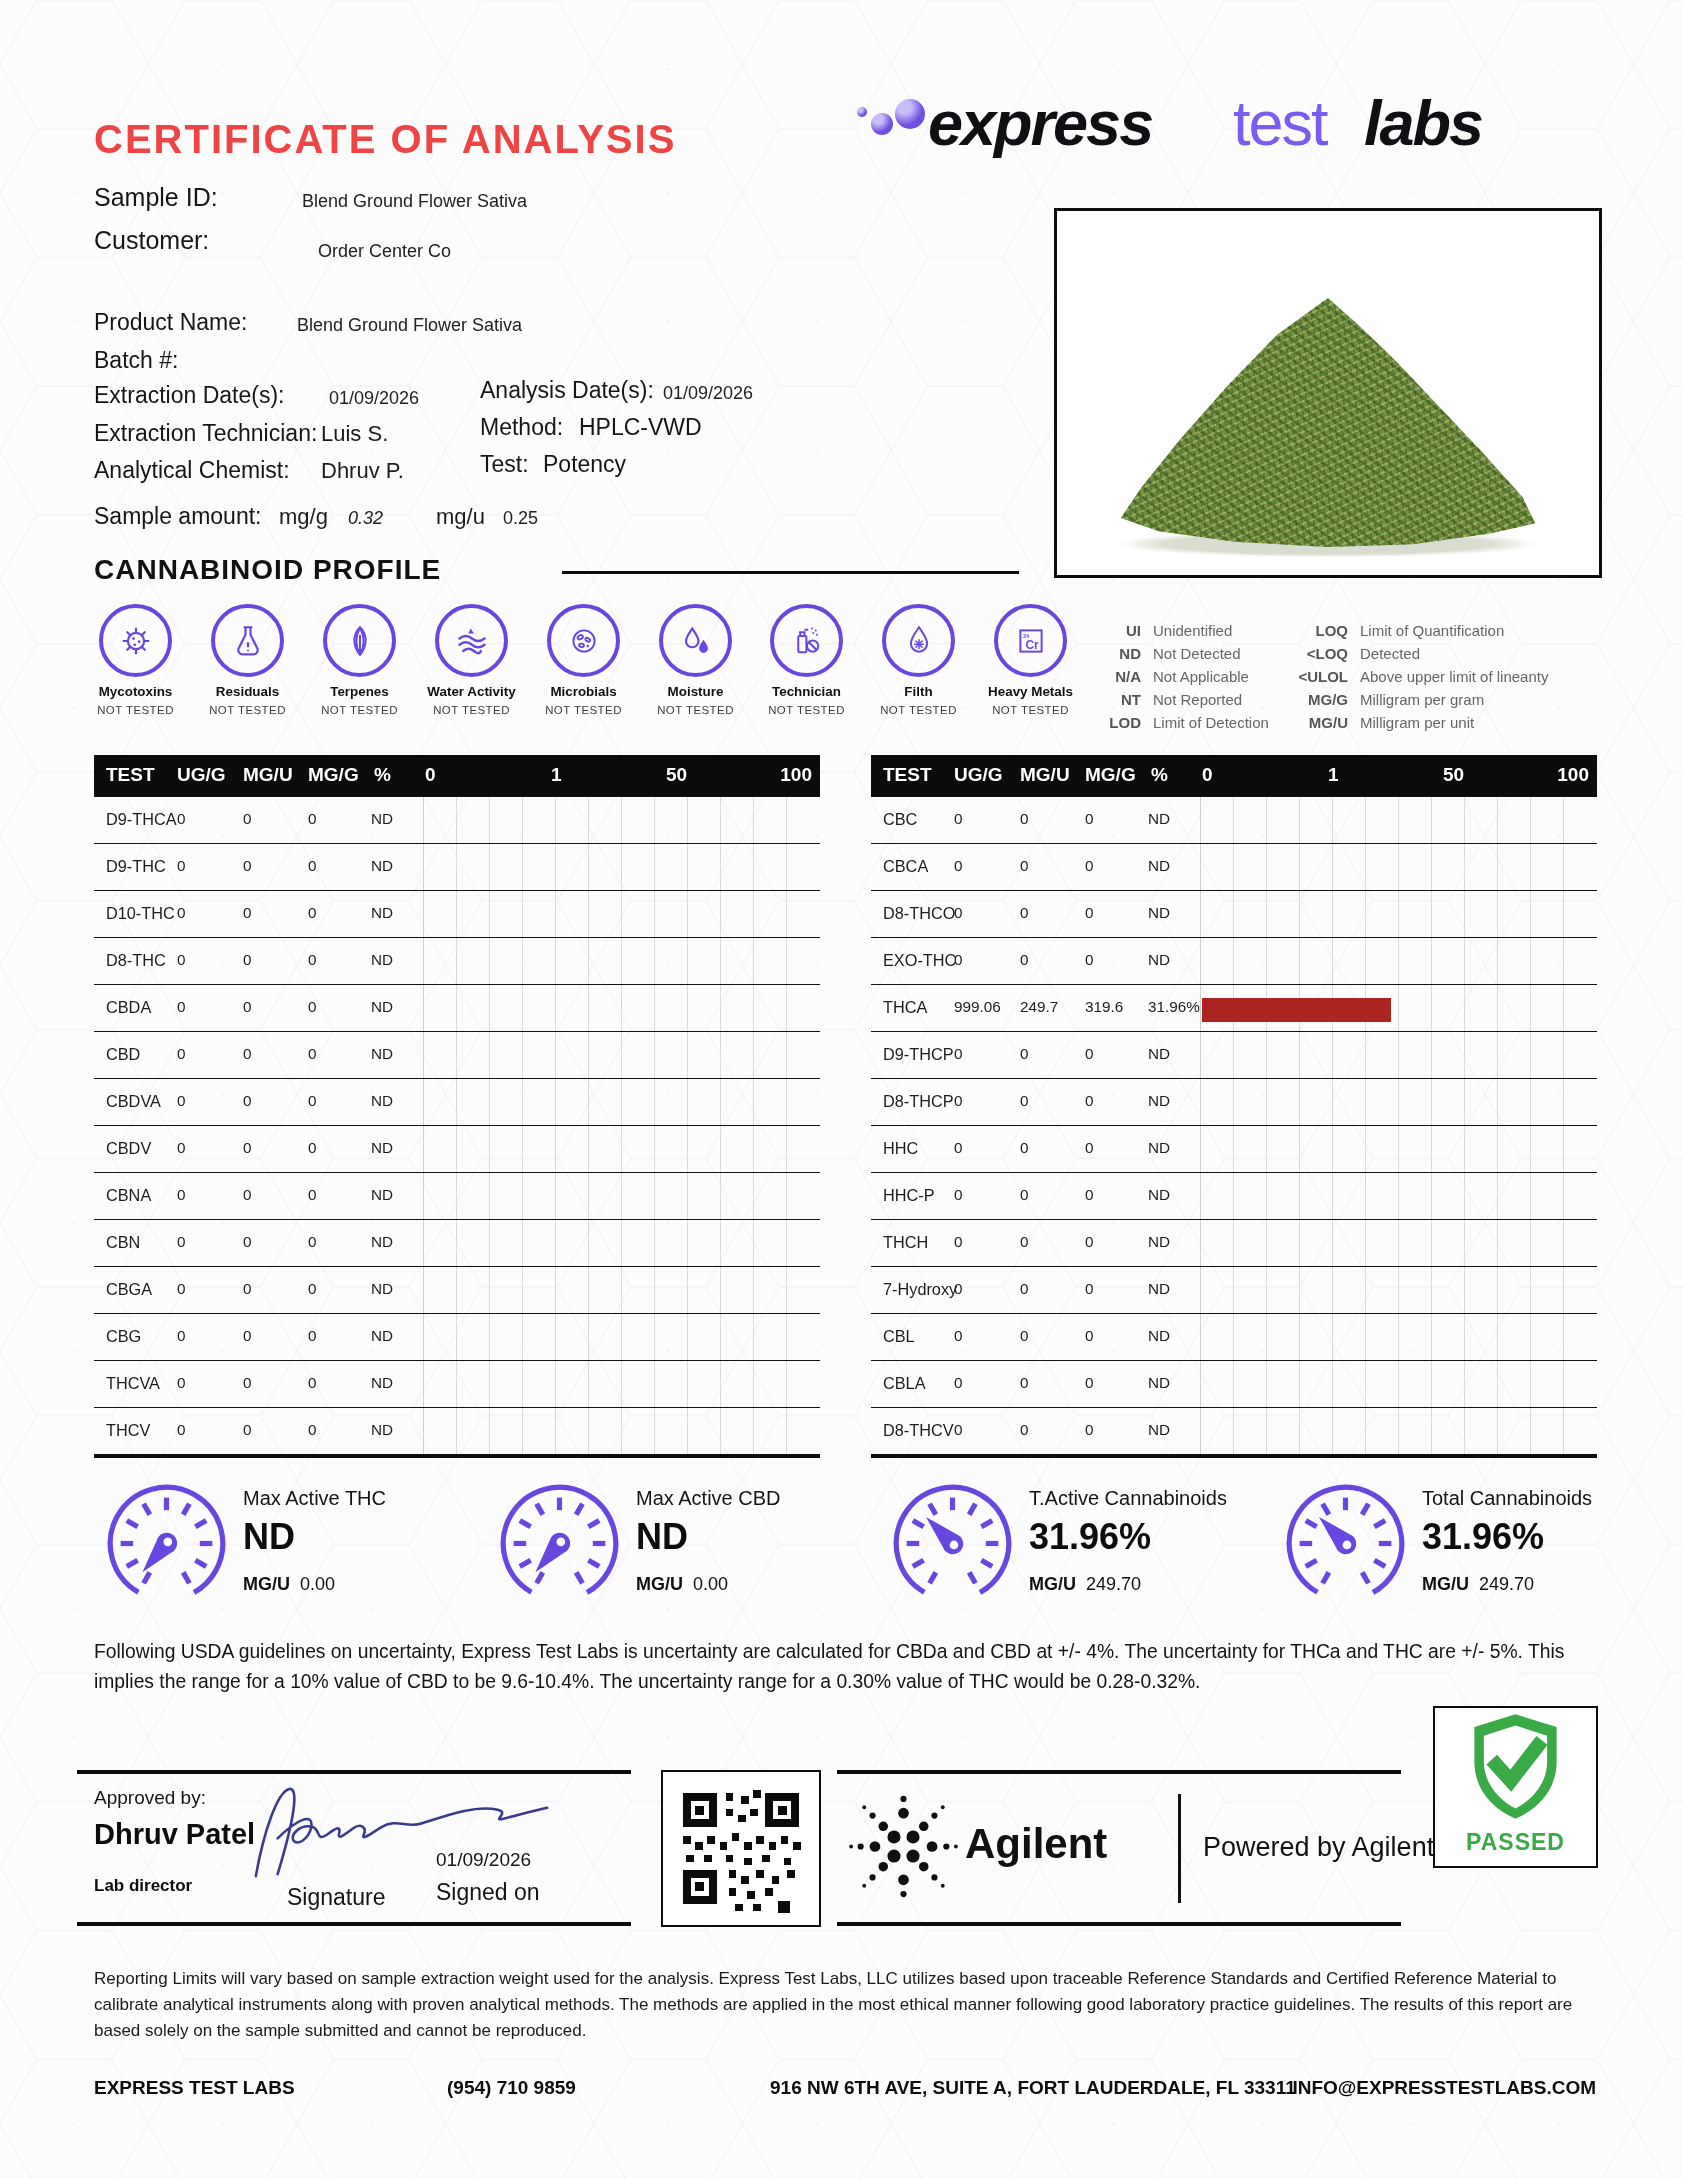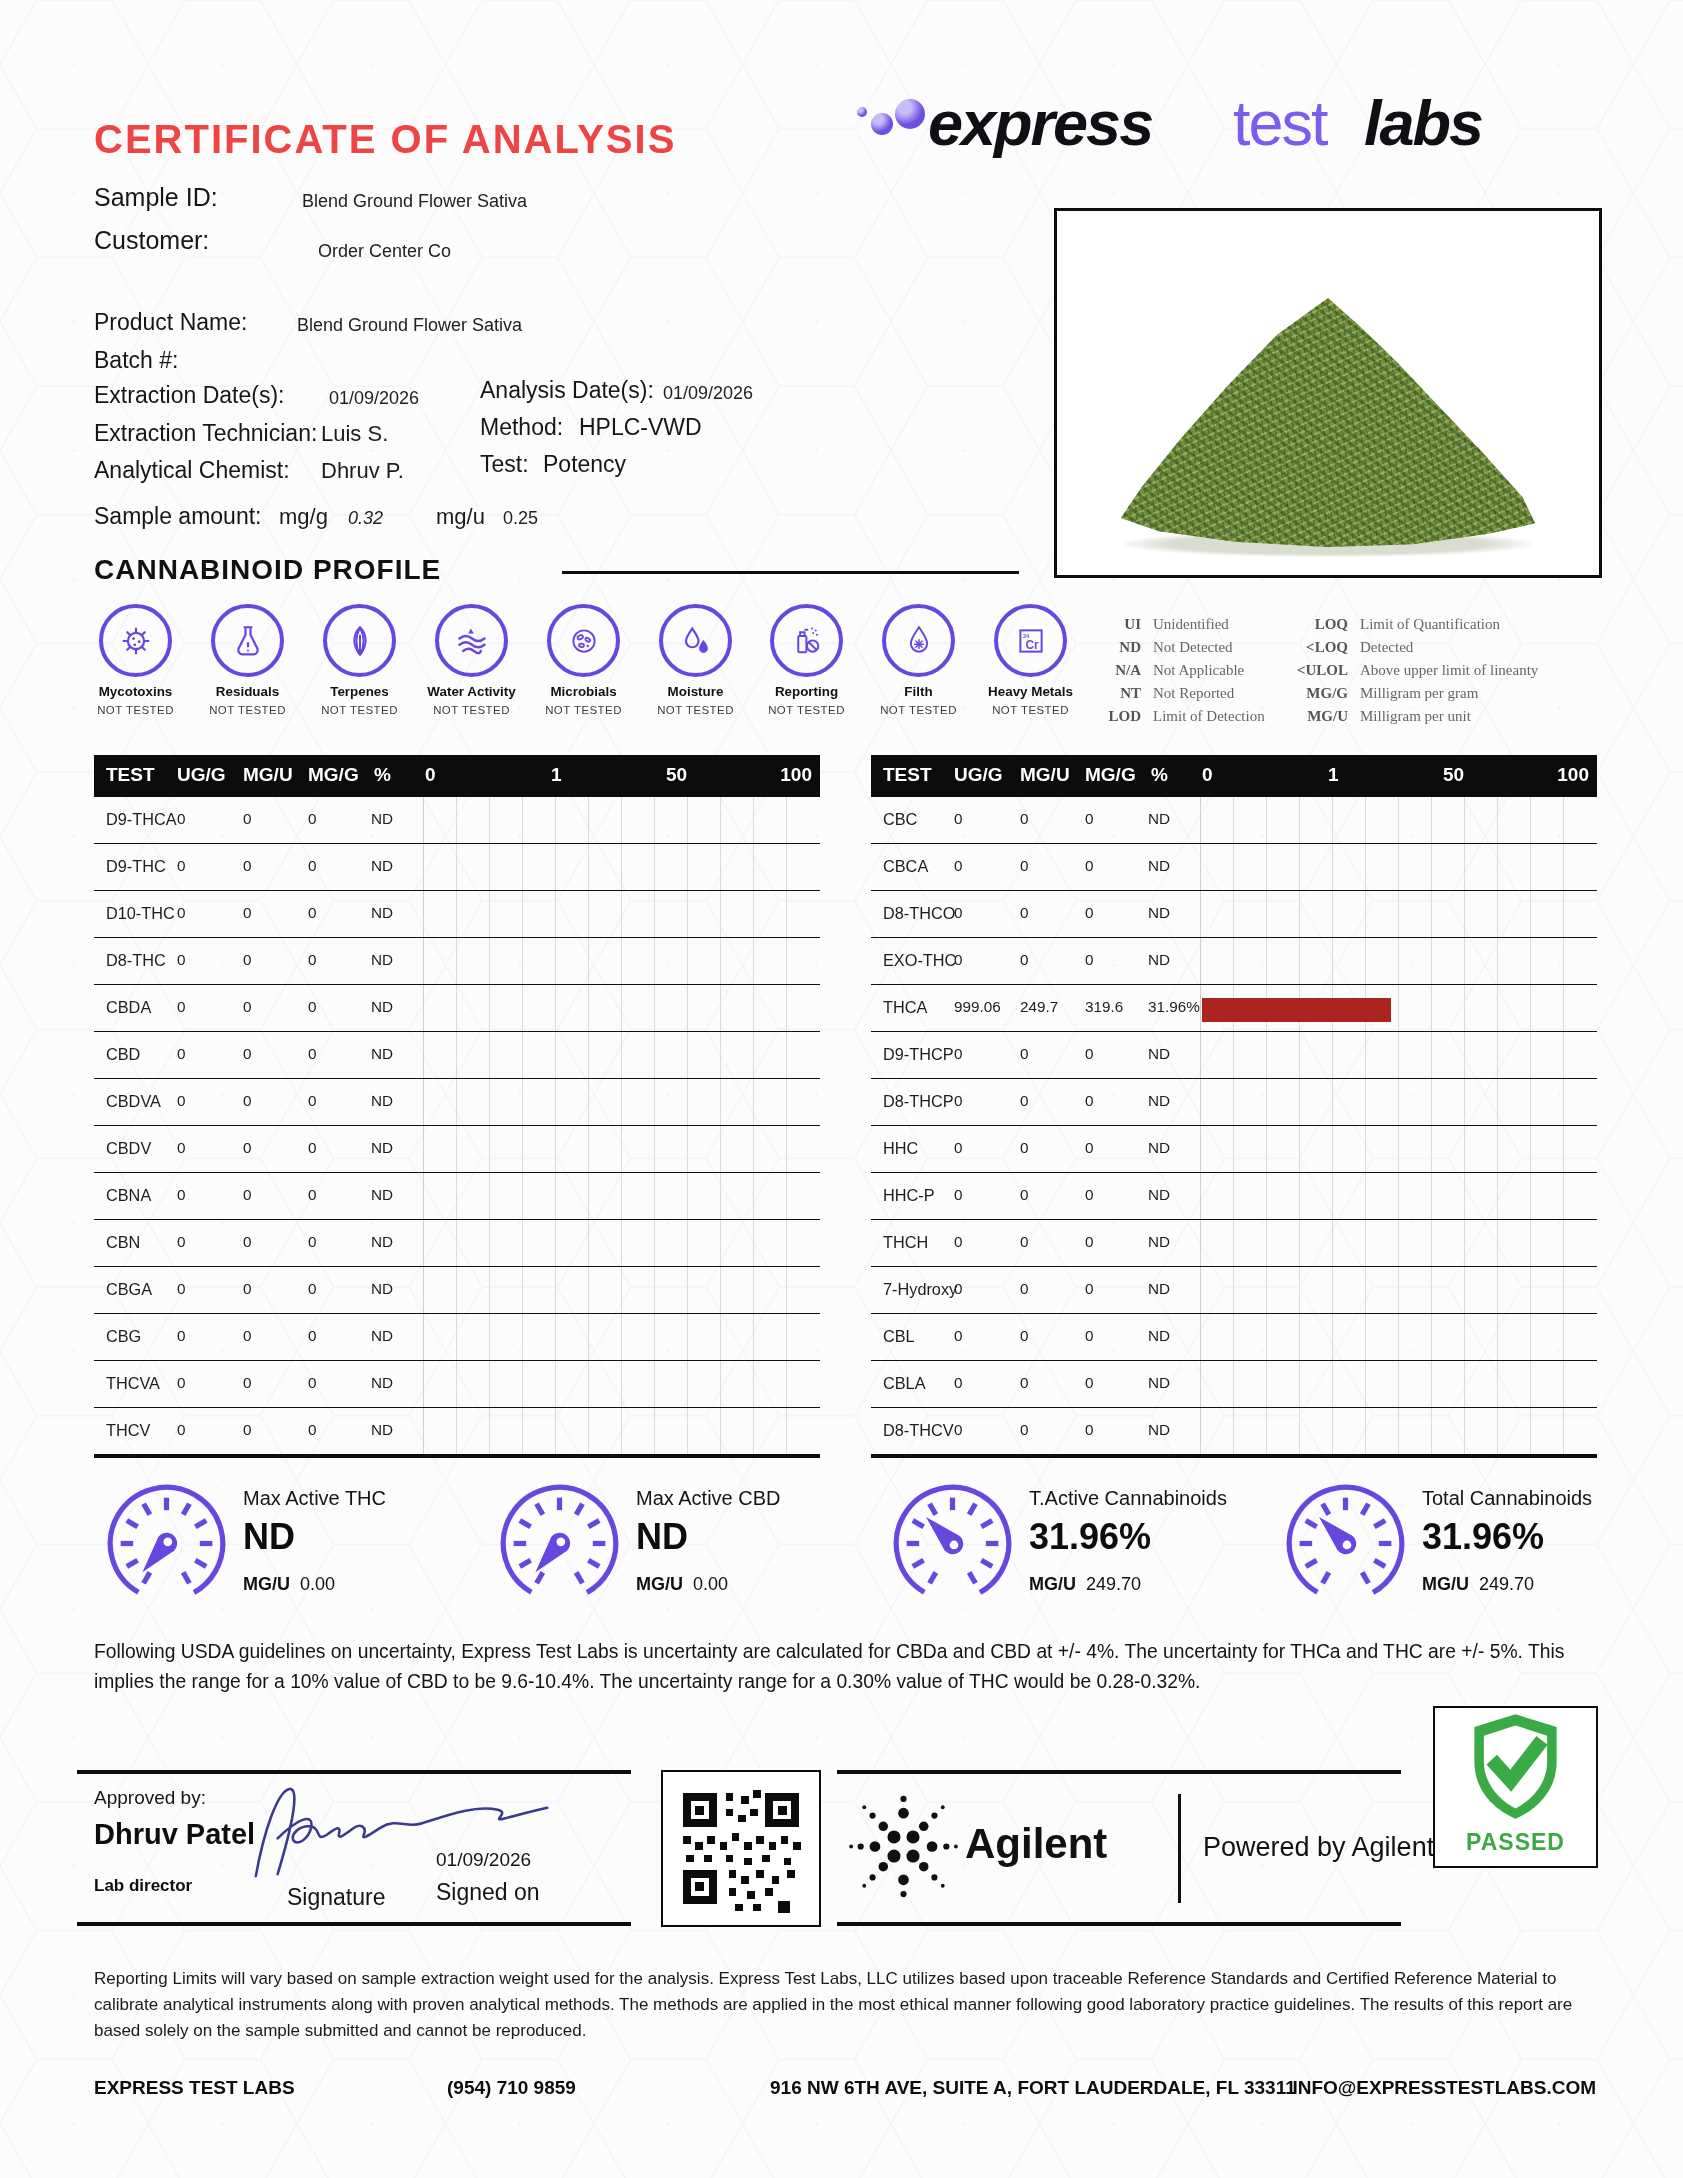--- a/index.html
+++ b/index.html
@@ -14,21 +14,21 @@
   .bubble{position:absolute;border-radius:50%;background:radial-gradient(circle at 32% 28%, #c9bdf8 0 22%, #6f4fe0 60%);}
   .fieldlabel{font-size:25px;color:#161616;}
   .fieldlabel-sm{font-size:23px;color:#161616;}
   .fieldval{font-size:18px;color:#222;}
   .fieldval-md{font-size:22px;color:#1c1c1c;}
   .section-title{font-size:28px;font-weight:bold;letter-spacing:1px;color:#111;}
   .icon-circle{width:65px;height:65px;border:4px solid #6847e0;border-radius:50%;display:flex;align-items:center;justify-content:center;background:transparent;}
   .icon-col{position:absolute;top:604px;width:109px;display:flex;flex-direction:column;align-items:center;}
   .icon-label{font-size:13.4px;font-weight:bold;color:#111;margin-top:7px;text-align:center;white-space:nowrap;}
   .icon-status{font-size:11.4px;color:#3a3a3a;margin-top:5px;letter-spacing:0.5px;white-space:nowrap;}
-  .legend-row{display:flex;height:23px;align-items:flex-start;font-family:Liberation Serif, serif;}
+  .legend-row{display:flex;height:23px;align-items:flex-end;}
   .legend-abbr{font-weight:bold;color:#555;font-size:15px;width:57px;text-align:right;flex:0 0 57px;}
   .legend-desc{color:#666;font-size:15px;margin-left:12px;white-space:nowrap;}
   .tbl{position:absolute;width:726px;}
   .thead{position:relative;height:42px;background:#0c0c0c;color:#fff;}
   .thead span{position:absolute;top:9px;font-size:19px;font-weight:bold;}
   .trow{position:relative;height:46px;border-bottom:1.6px solid #111;}
   .trow span{position:absolute;top:13px;font-size:15.3px;color:#1d1d1d;}
   .c-test{left:12px;font-size:16.3px !important;}
   .c-ugg{left:83px;} .c-mgu{left:149px;} .c-mgg{left:214px;} .c-pct{left:277px;}
   .c-chart{left:329px;right:2px;top:0 !important;bottom:0;border-left:1px solid #cfcfd4;
@@ -216,21 +216,21 @@
         <g fill="#6847e0" stroke="none">
             <circle cx="40" cy="12" r="1.6"></circle>
             <circle cx="46" cy="15" r="1.6"></circle>
             <circle cx="42" cy="19" r="1.6"></circle>
             <circle cx="48" cy="22" r="1.6"></circle>
           </g>
         <circle cx="41" cy="40" r="9"></circle>
           <line x1="35" y1="34" x2="47" y2="46"></line>
       </svg>
     </div>
-    <span class="icon-label">Reporting</span>
+    <span class="icon-label">Technician</span>
     <span class="icon-status">NOT TESTED</span>
   </div>
 
   <div class="icon-col" style="left:864px;">
     <div class="icon-circle">
       <svg width="40" height="40" viewBox="0 0 64 64" fill="none" stroke="#6847e0" stroke-width="3.2">
         <path d="M32 10 c-8 12 -13 18 -13 26 a13 13 0 0 0 26 0 c0 -8 -5 -14 -13 -26 z"></path>
         <g stroke-width="2.4" stroke-linecap="round">
             <line x1="32" y1="30" x2="32" y2="44"></line>
             <line x1="25" y1="37" x2="39" y2="37"></line>

